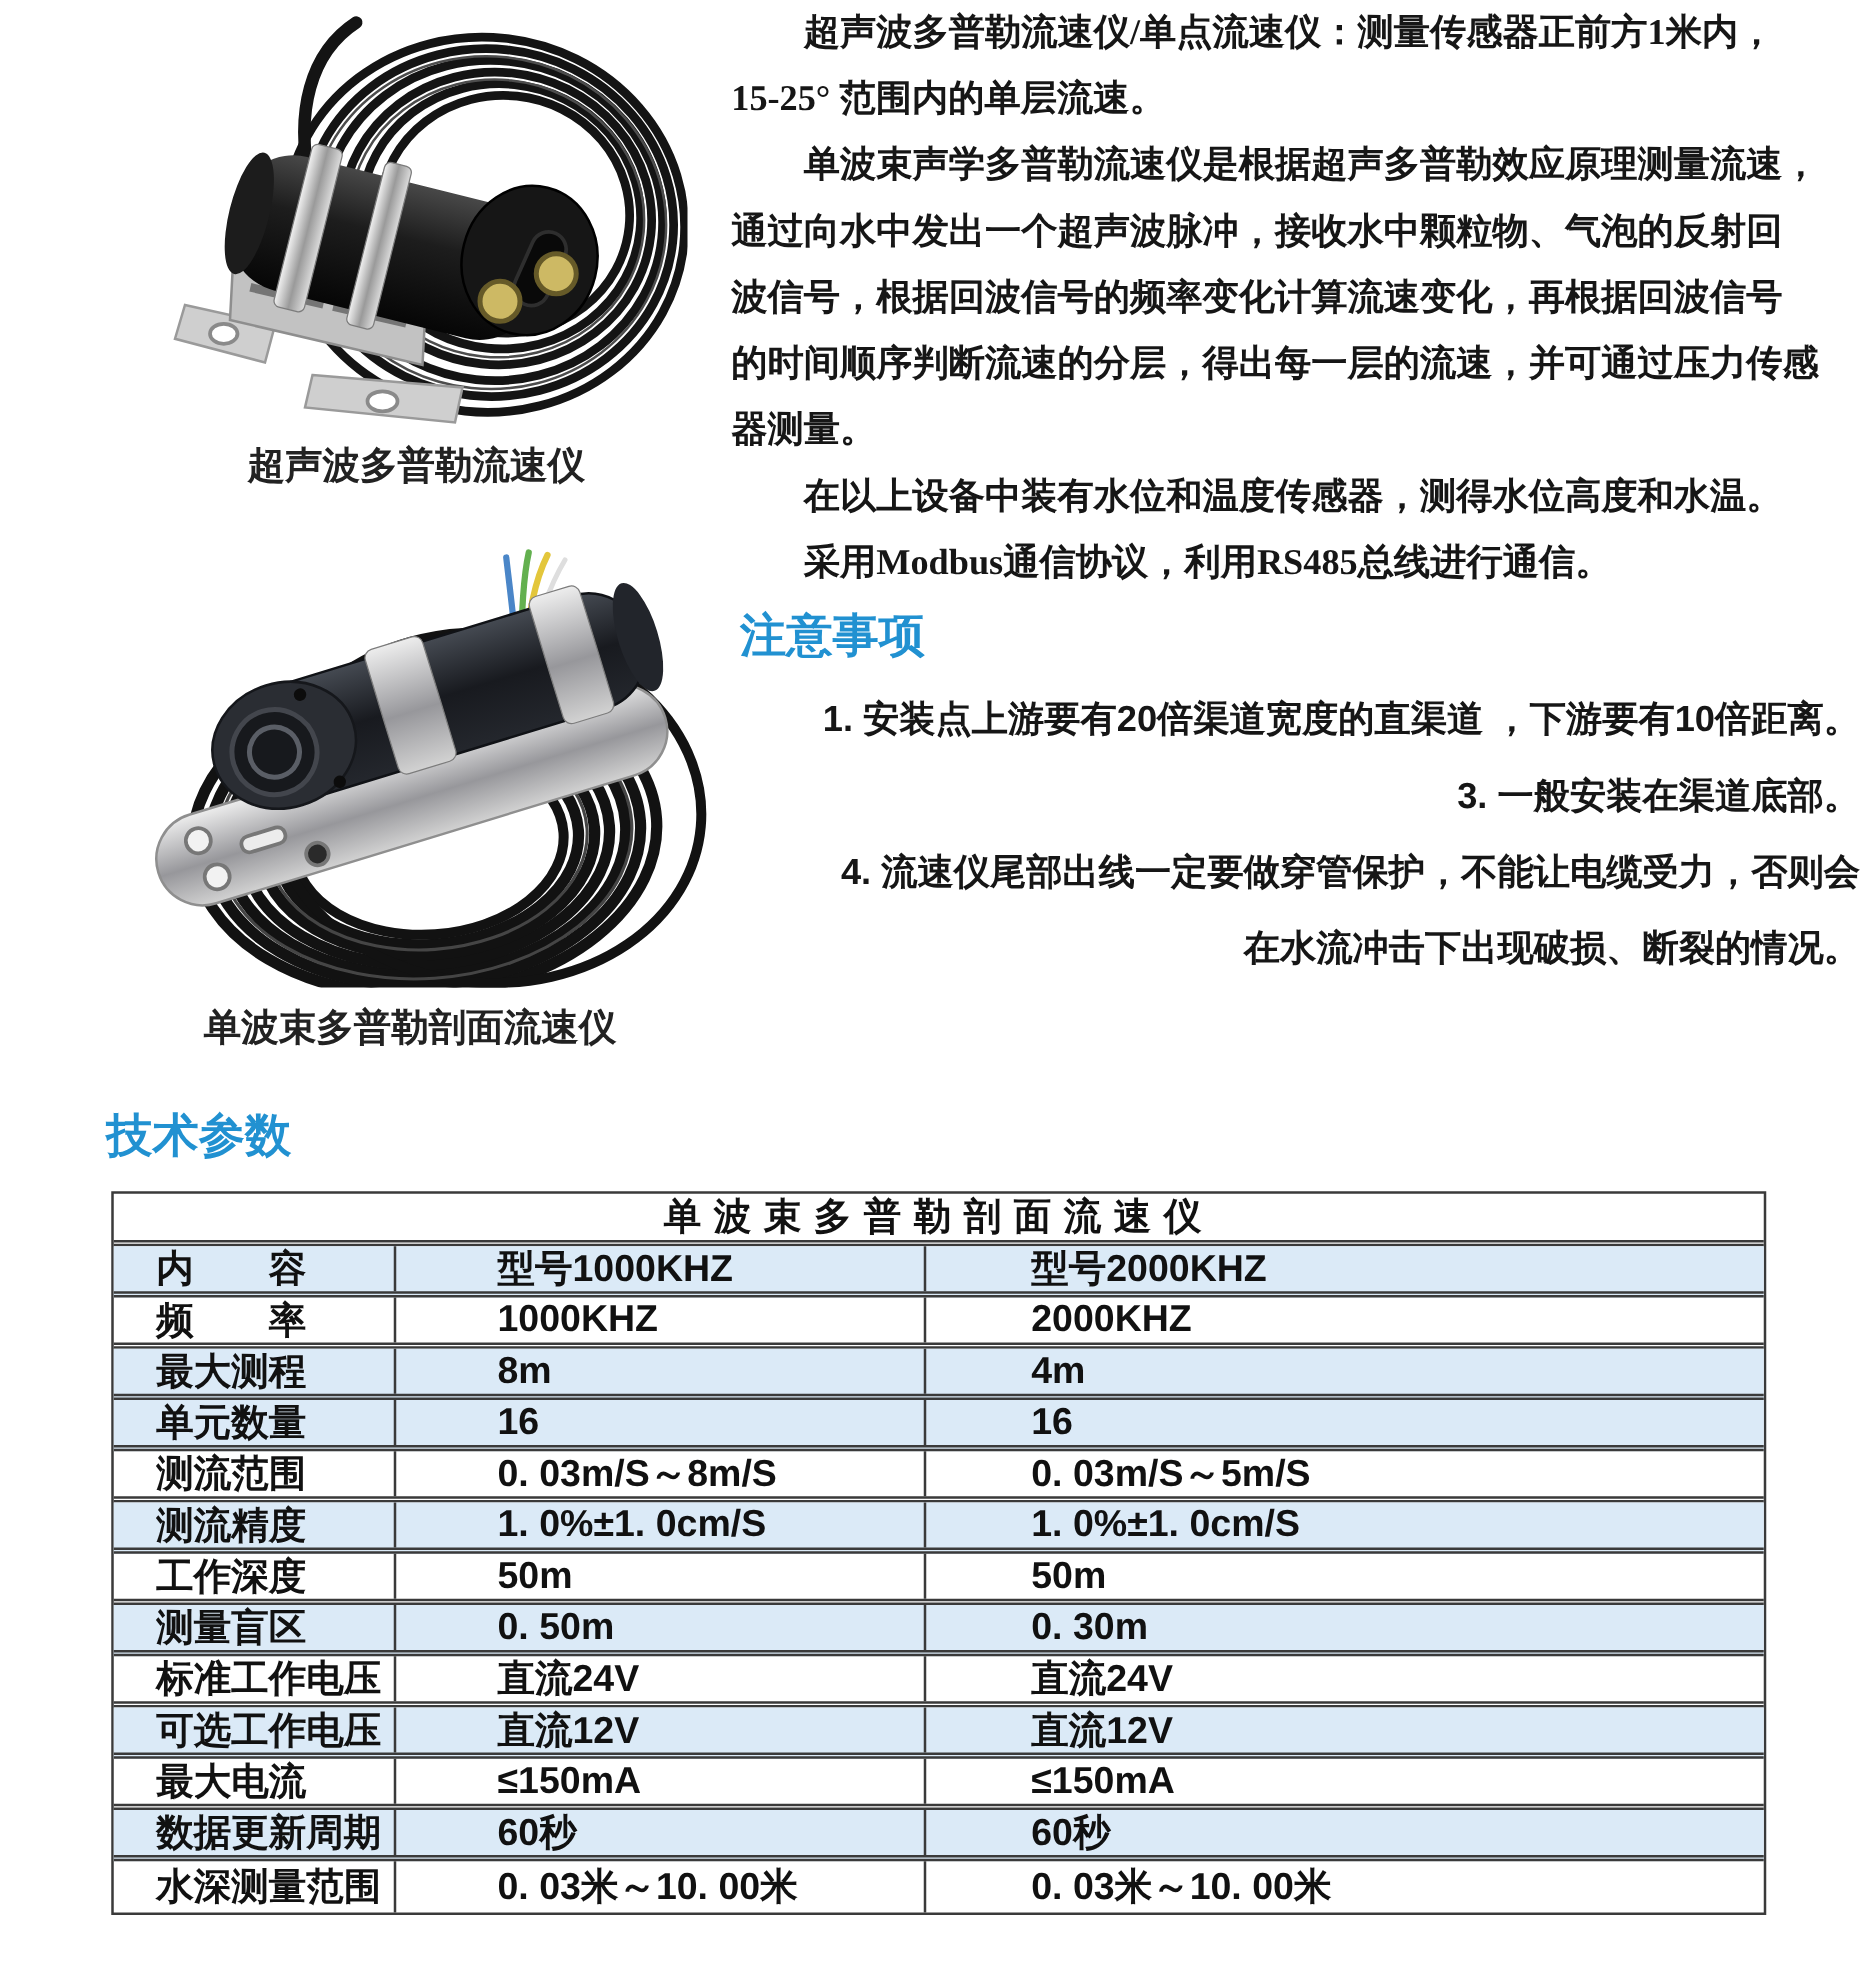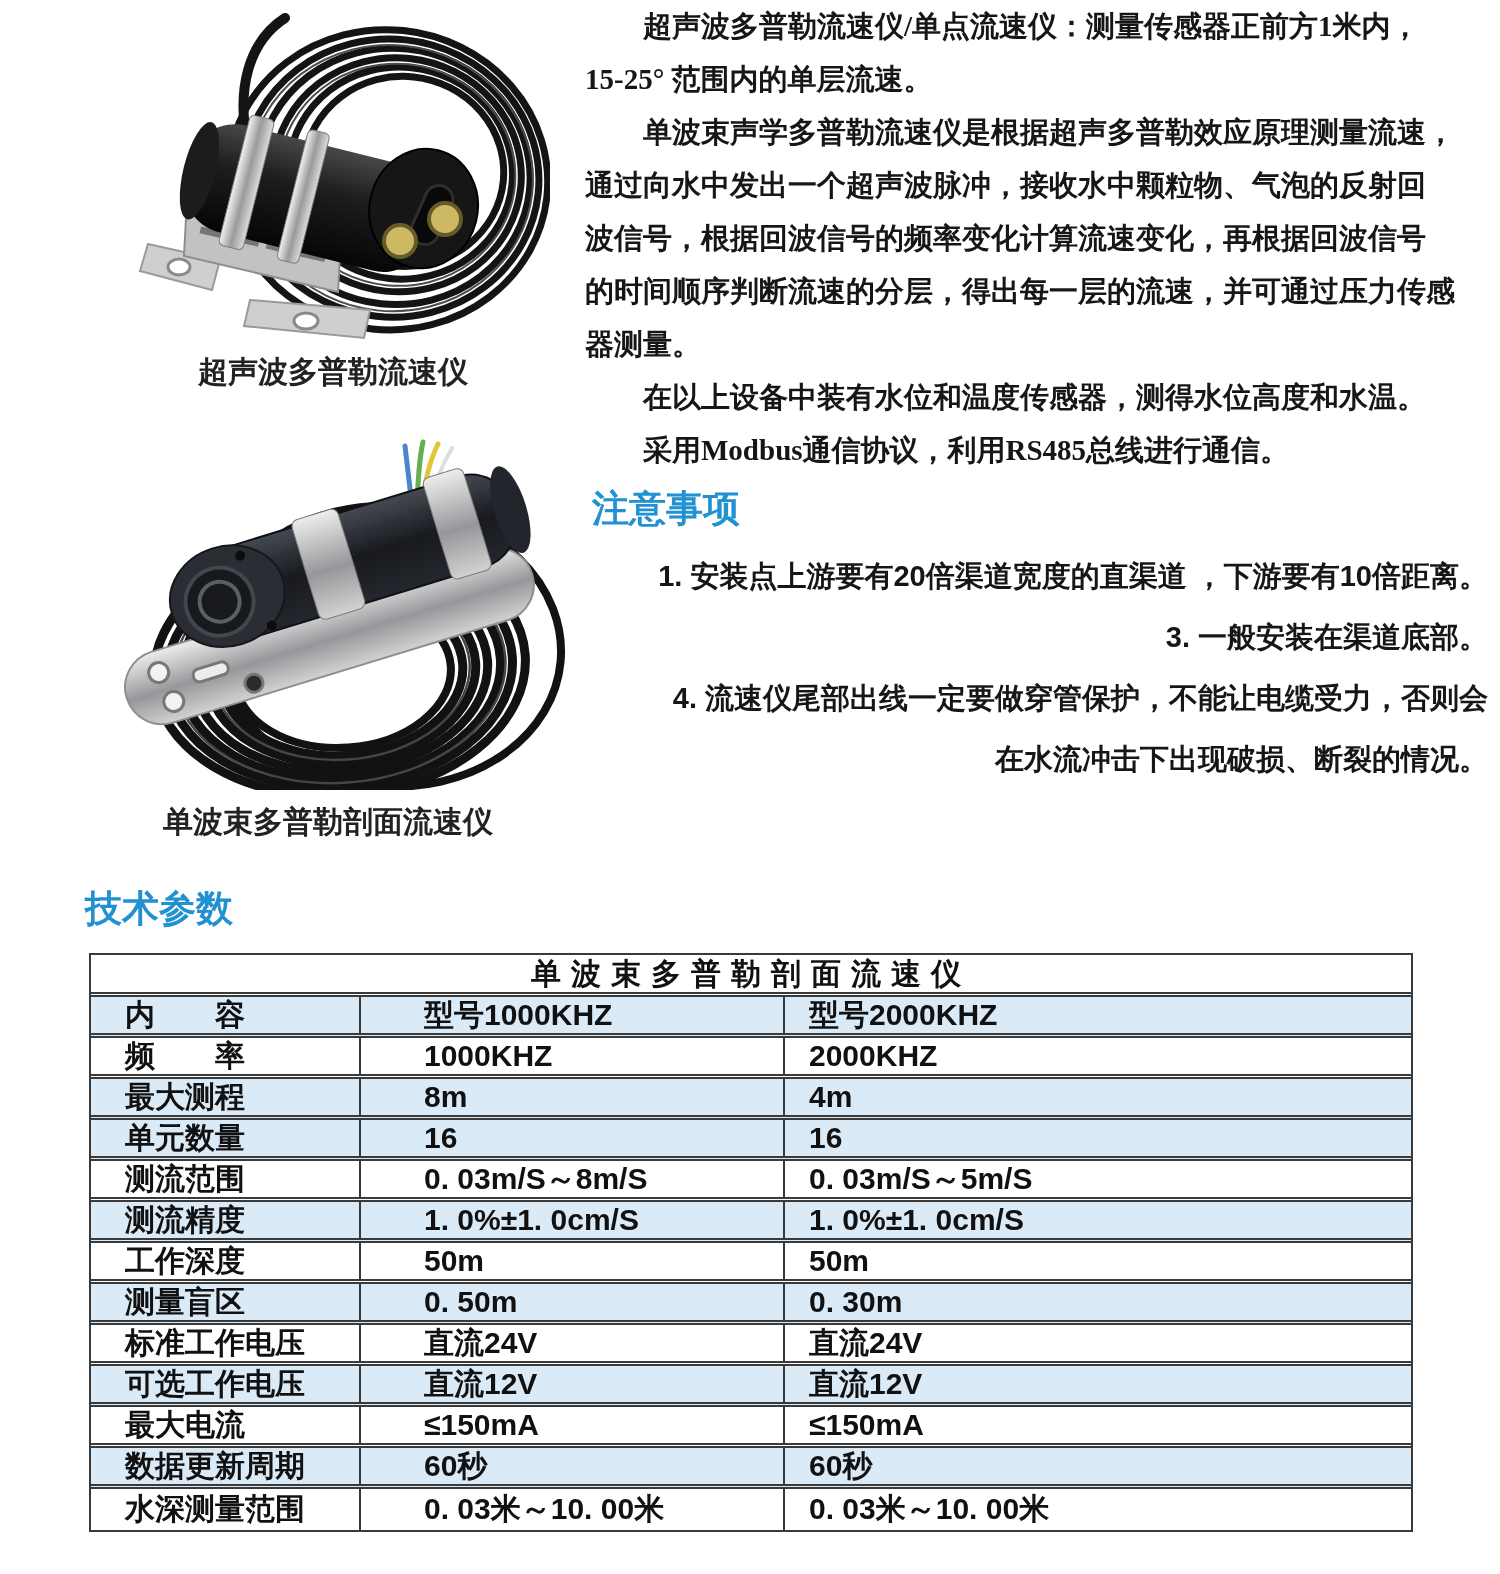--- a/index.html
+++ b/index.html
@@ -25,23 +25,23 @@
     position:absolute;left:89px;top:953px;width:1324px;box-sizing:border-box;
     border:2px solid var(--tborder);font-size:30px;font-weight:600;color:#111;
   }
   .ttitle{
     height:37px;line-height:37px;text-align:center;letter-spacing:10px;
     font-size:30px;font-weight:700;border-bottom:5px double var(--tborder);
   }
   .trow{display:flex;align-items:center;height:41px;box-sizing:border-box;border-bottom:5px double var(--tborder);}
   .rows .trow:last-child{border-bottom:none;}
   .tcell{box-sizing:border-box;height:100%;display:flex;align-items:center;}
-  .c0{width:270px;padding-left:34px;border-right:2px solid var(--tborder);}
-  .c1{width:424px;padding-left:63px;border-right:2px solid var(--tborder);}
-  .c2{flex:1;padding-left:24px;}
+  .c0{width:226px;padding-left:34px;border-right:2px solid var(--tborder);}
+  .c1{width:424px;padding-left:81px;border-right:2px solid var(--tborder);}
+  .c2{flex:1;padding-left:56px;margin-left:28px;}
   .thead,.alt{background:var(--rowhl);}
 </style>
 </head>
 <body>
 
 <div class="page">
 
   <figure class="photo1">
     <svg width="450" height="332" viewBox="0 0 450 332">
       <defs>

